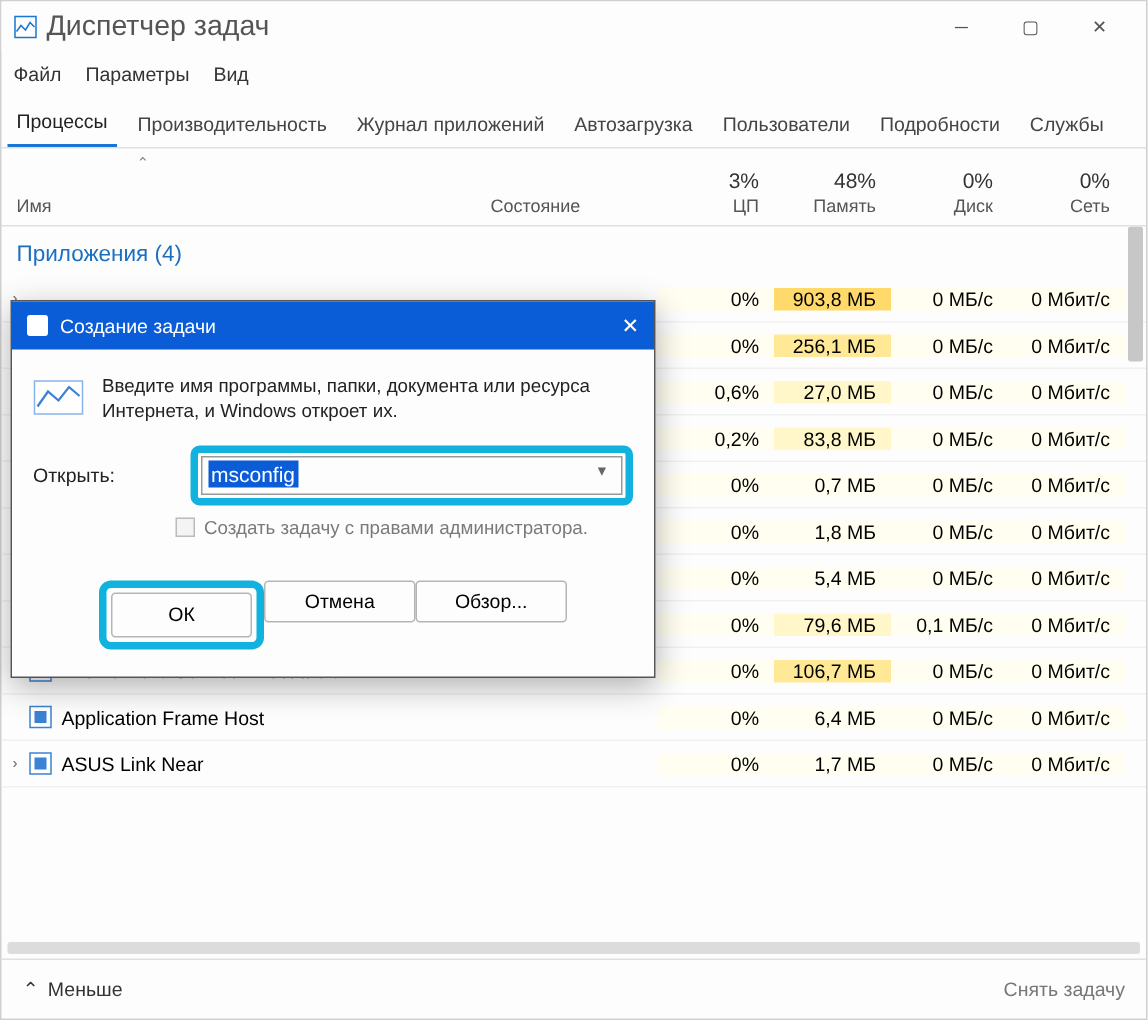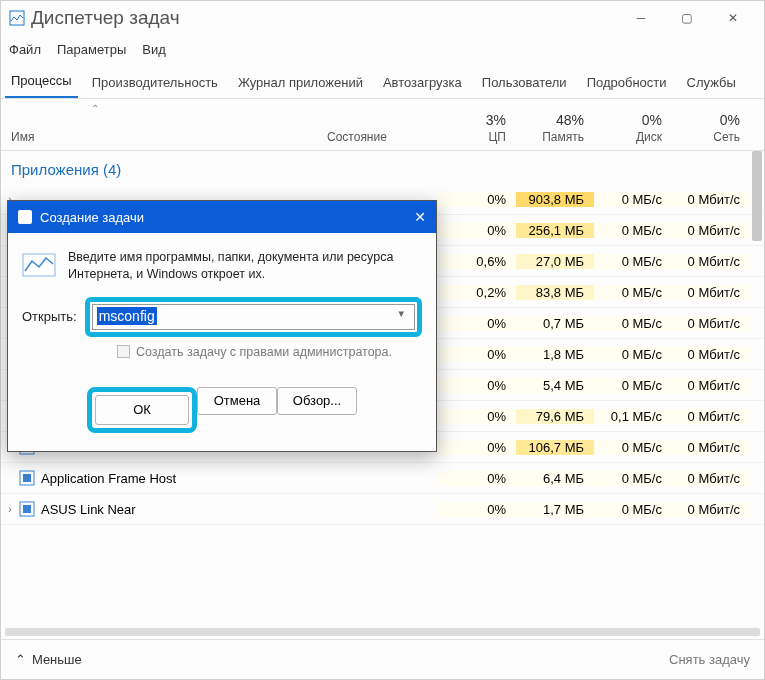--- a/index.html
+++ b/index.html
@@ -49,28 +49,28 @@
 .dialog { position: absolute; left: 6px; top: 199px; width: 430px; background: #fdfdfd; border: 1px solid #555; box-shadow: 0 6px 20px rgba(0,0,0,.3); z-index: 100; }
 .dlg-title { height: 32px; background: #0b5cd7; color: #fff; display: flex; align-items: center; padding: 0 10px; font-size: 13px; }
 .dlg-title .dicon { width: 14px; height: 14px; background: #fff; margin-right: 8px; border-radius: 2px; }
 .dlg-title .dt { flex: 1; }
 .dlg-title .dc { font-size: 14px; cursor: default; }
 .dlg-body { padding: 16px 14px 18px; }
 .dlg-row1 { display: flex; align-items: flex-start; gap: 12px; font-size: 12.5px; color: #222; line-height: 1.35; }
 .dlg-row1 .runicon { width: 34px; height: 30px; flex-shrink: 0; }
 .dlg-row2 { margin-top: 14px; display: flex; align-items: center; gap: 8px; }
 .dlg-row2 label { font-size: 13px; color: #222; }
-.combo-wrap { flex: 1; border: 5px solid #11b3de; border-radius: 6px; padding: 2px; }
+.combo-wrap { flex: 1; border: 5px solid #11b3de; border-radius: 6px; padding: 2px; margin-left: 42px; }
 .combo { width: 100%; height: 26px; border: 1px solid #999; font-size: 14px; padding: 2px 4px; }
 .combo .sel { background: #0b5cd7; color: #fff; display: inline-block; padding: 1px 2px; }
 .combo .car { float: right; color: #666; padding-right: 6px; font-size: 11px; }
 .dlg-row3 { margin: 8px 0 0 95px; font-size: 12.5px; color: #7a7a7a; display: flex; align-items: center; gap: 6px; }
 .dlg-row3 .cb { width: 13px; height: 13px; border: 1px solid #bbb; background: #f4f4f4; }
 .dlg-btns { margin-top: 28px; display: flex; justify-content: center; }
-.dlg-btns button { width: 80px; height: 28px; font-size: 13px; background: #fdfdfd; border: 1px solid #b5b5b5; border-radius: 3px; cursor: pointer; }
+.dlg-btns button { width: 101px; height: 28px; font-size: 13px; background: #fdfdfd; border: 1px solid #b5b5b5; border-radius: 3px; cursor: pointer; }
 .ok-wrap { border: 5px solid #11b3de; border-radius: 8px; padding: 3px; }
 .ok-wrap button { width: 94px; height: 30px; }
 .hscroll { height: 14px; display:flex; align-items:center; padding:0 4px; }
 .hscroll .thumb { height:8px; background:#dcdcdc; flex:1; border-radius:2px; }
 
 svg { display: block; }
 </style>
 </head>
 <body>
 

